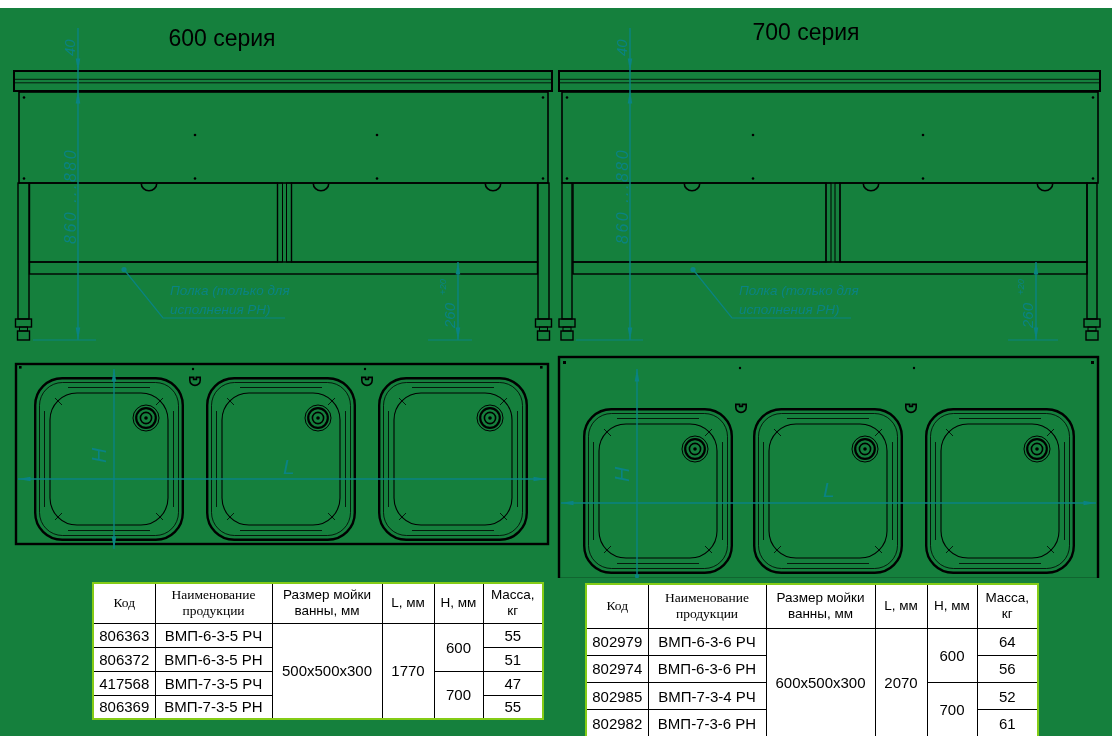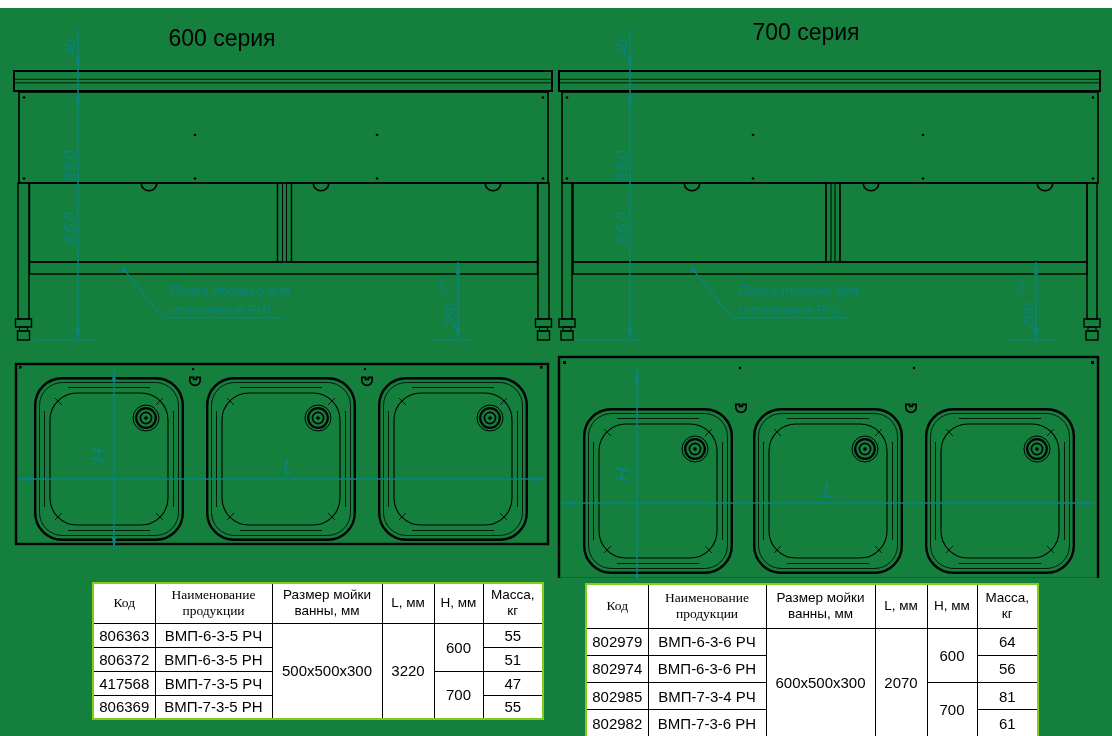--- a/index.html
+++ b/index.html
@@ -254,21 +254,21 @@
       <th>L, мм</th>
       <th>H, мм</th>
       <th><span>Масса,</span><br><span>кг</span></th>
     </tr>
   </thead>
   <tbody>
     <tr>
       <td>806363</td>
       <td class="name">ВМП-6-3-5 РЧ</td>
       <td rowspan="4">500x500x300</td>
-      <td rowspan="4">3220</td>
+      <td rowspan="4">1770</td>
       <td rowspan="2">600</td>
       <td>55</td>
     </tr>
     <tr>
       <td>806372</td>
       <td class="name">ВМП-6-3-5 РН</td>
       <td>51</td>
     </tr>
     <tr>
       <td>417568</td>
@@ -314,21 +314,21 @@
     </tr>
     <tr>
       <td>802974</td>
       <td class="name">ВМП-6-3-6 РН</td>
       <td>56</td>
     </tr>
     <tr>
       <td>802985</td>
       <td class="name">ВМП-7-3-4 РЧ</td>
       <td rowspan="2">700</td>
-      <td>81</td>
+      <td>52</td>
     </tr>
     <tr>
       <td>802982</td>
       <td class="name">ВМП-7-3-6 РН</td>
       <td>61</td>
     </tr>
   </tbody>
 </table>
 
 </div>

